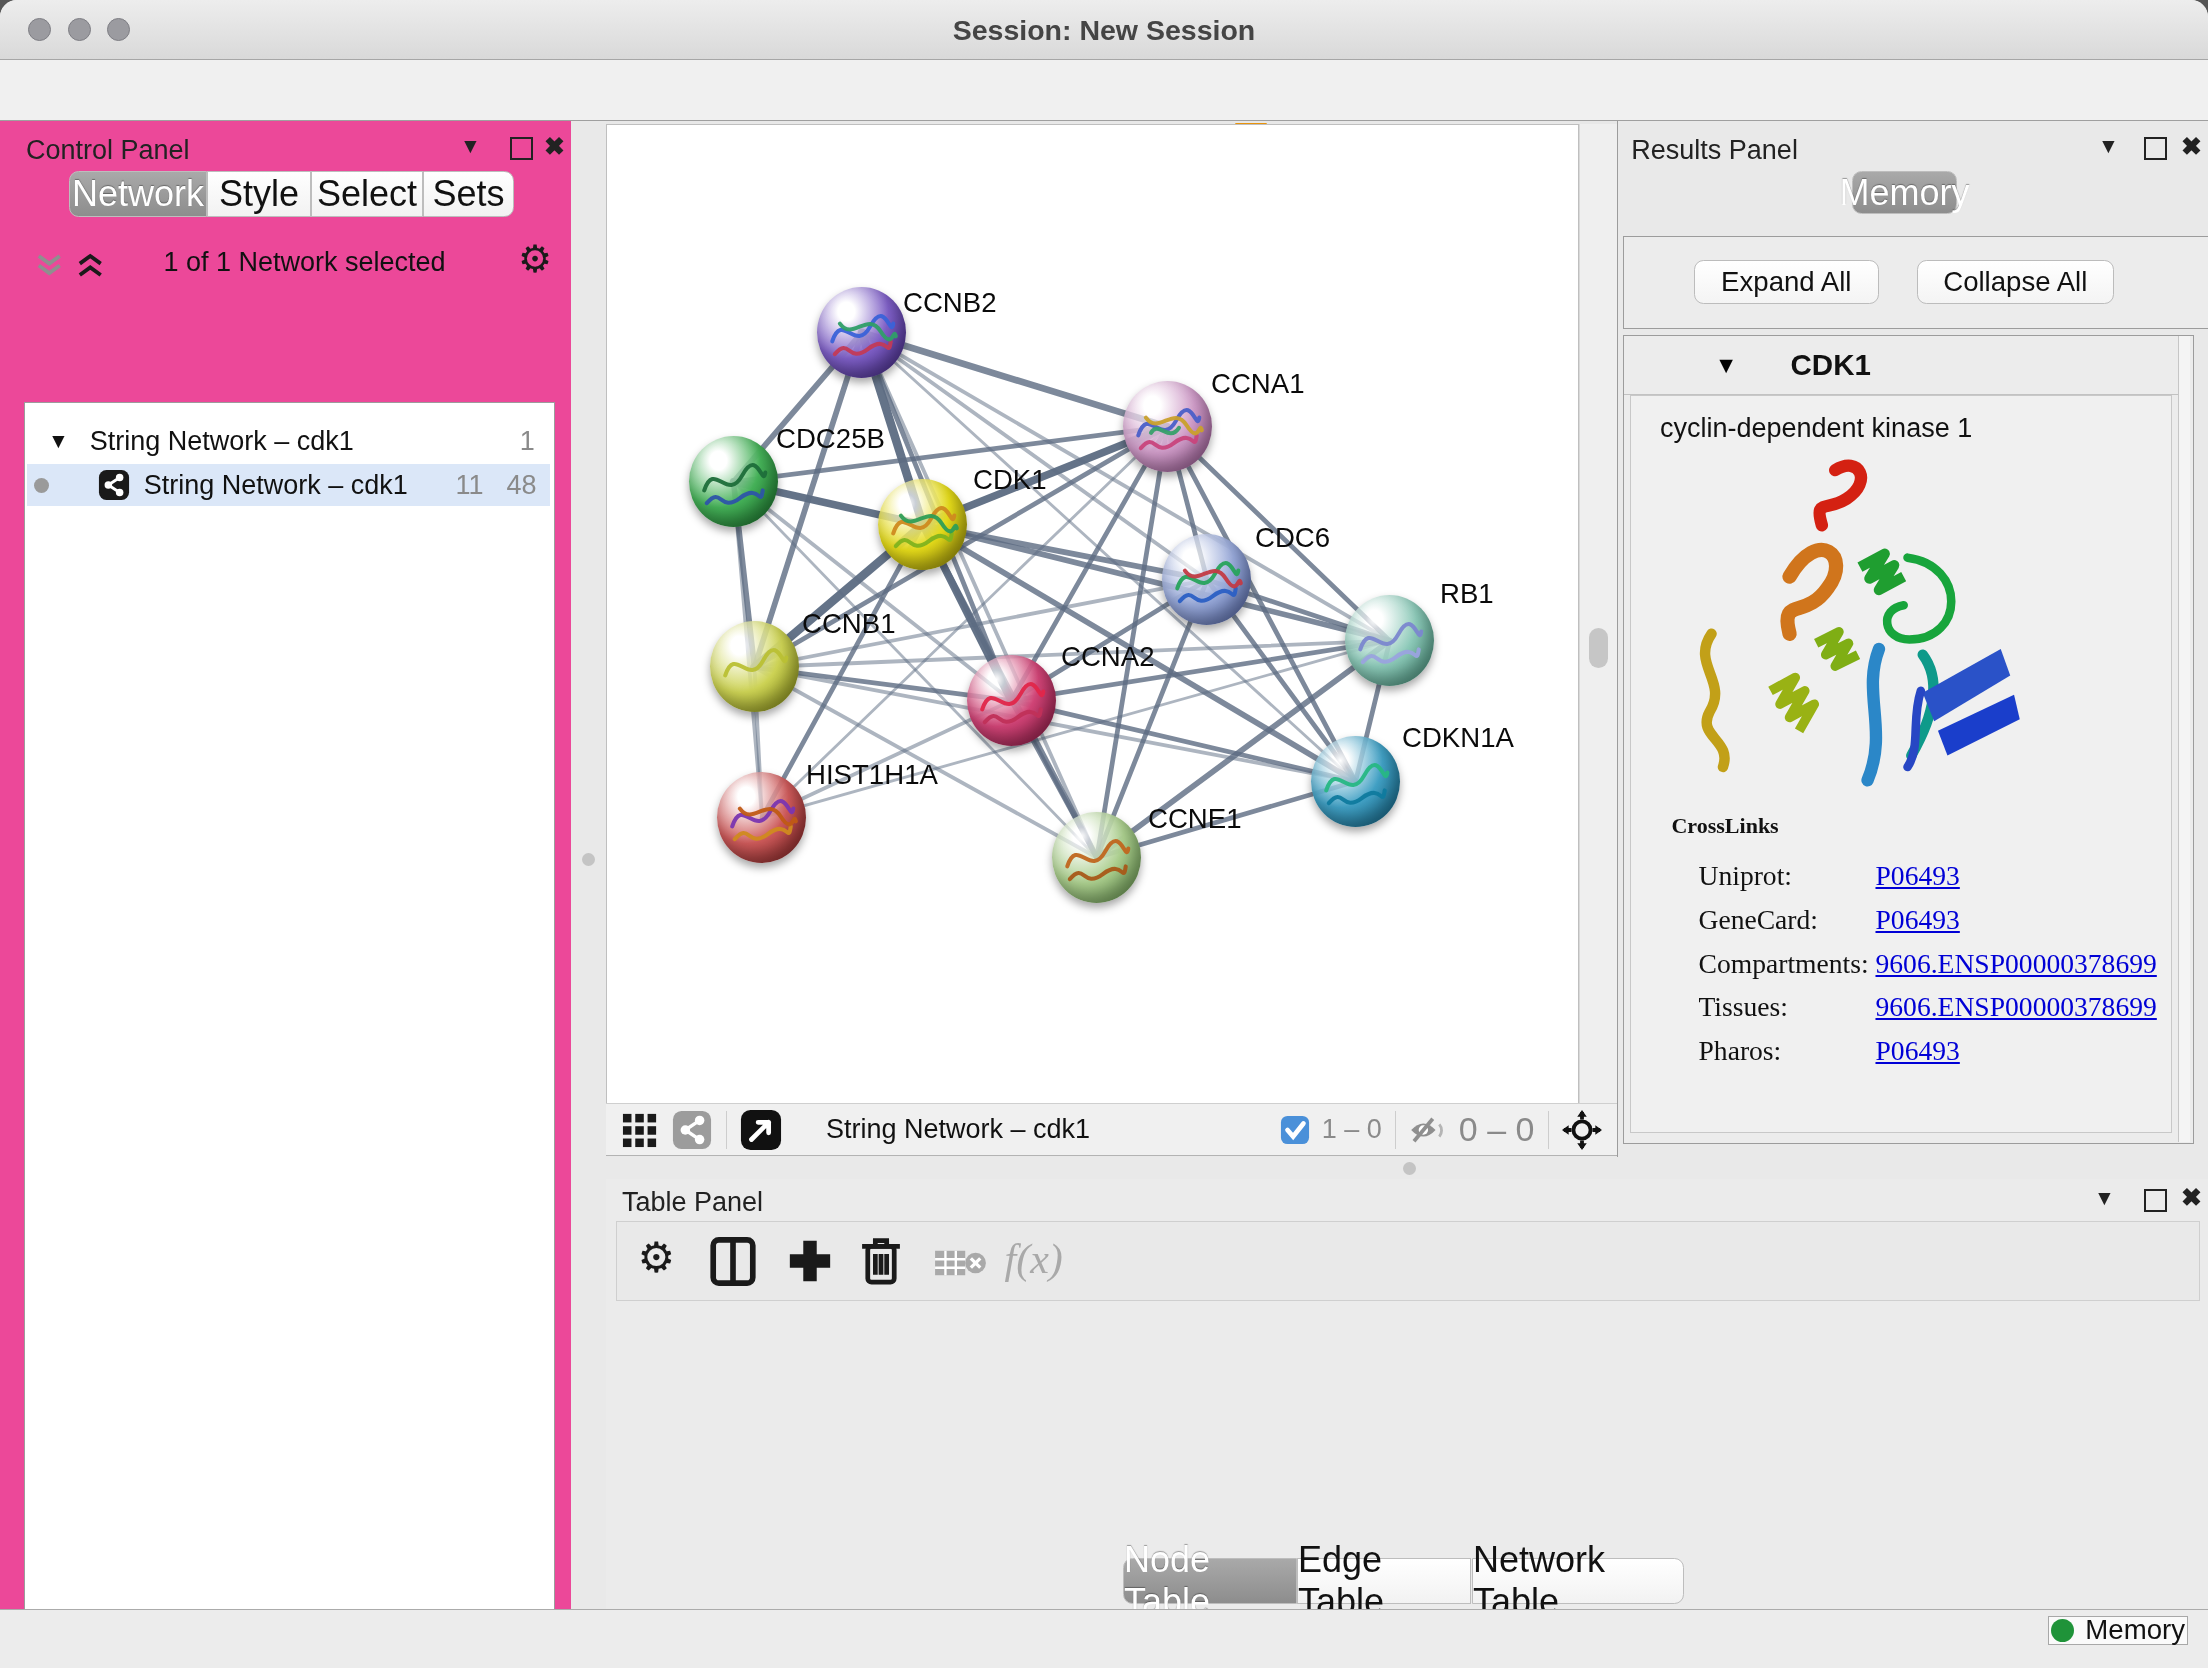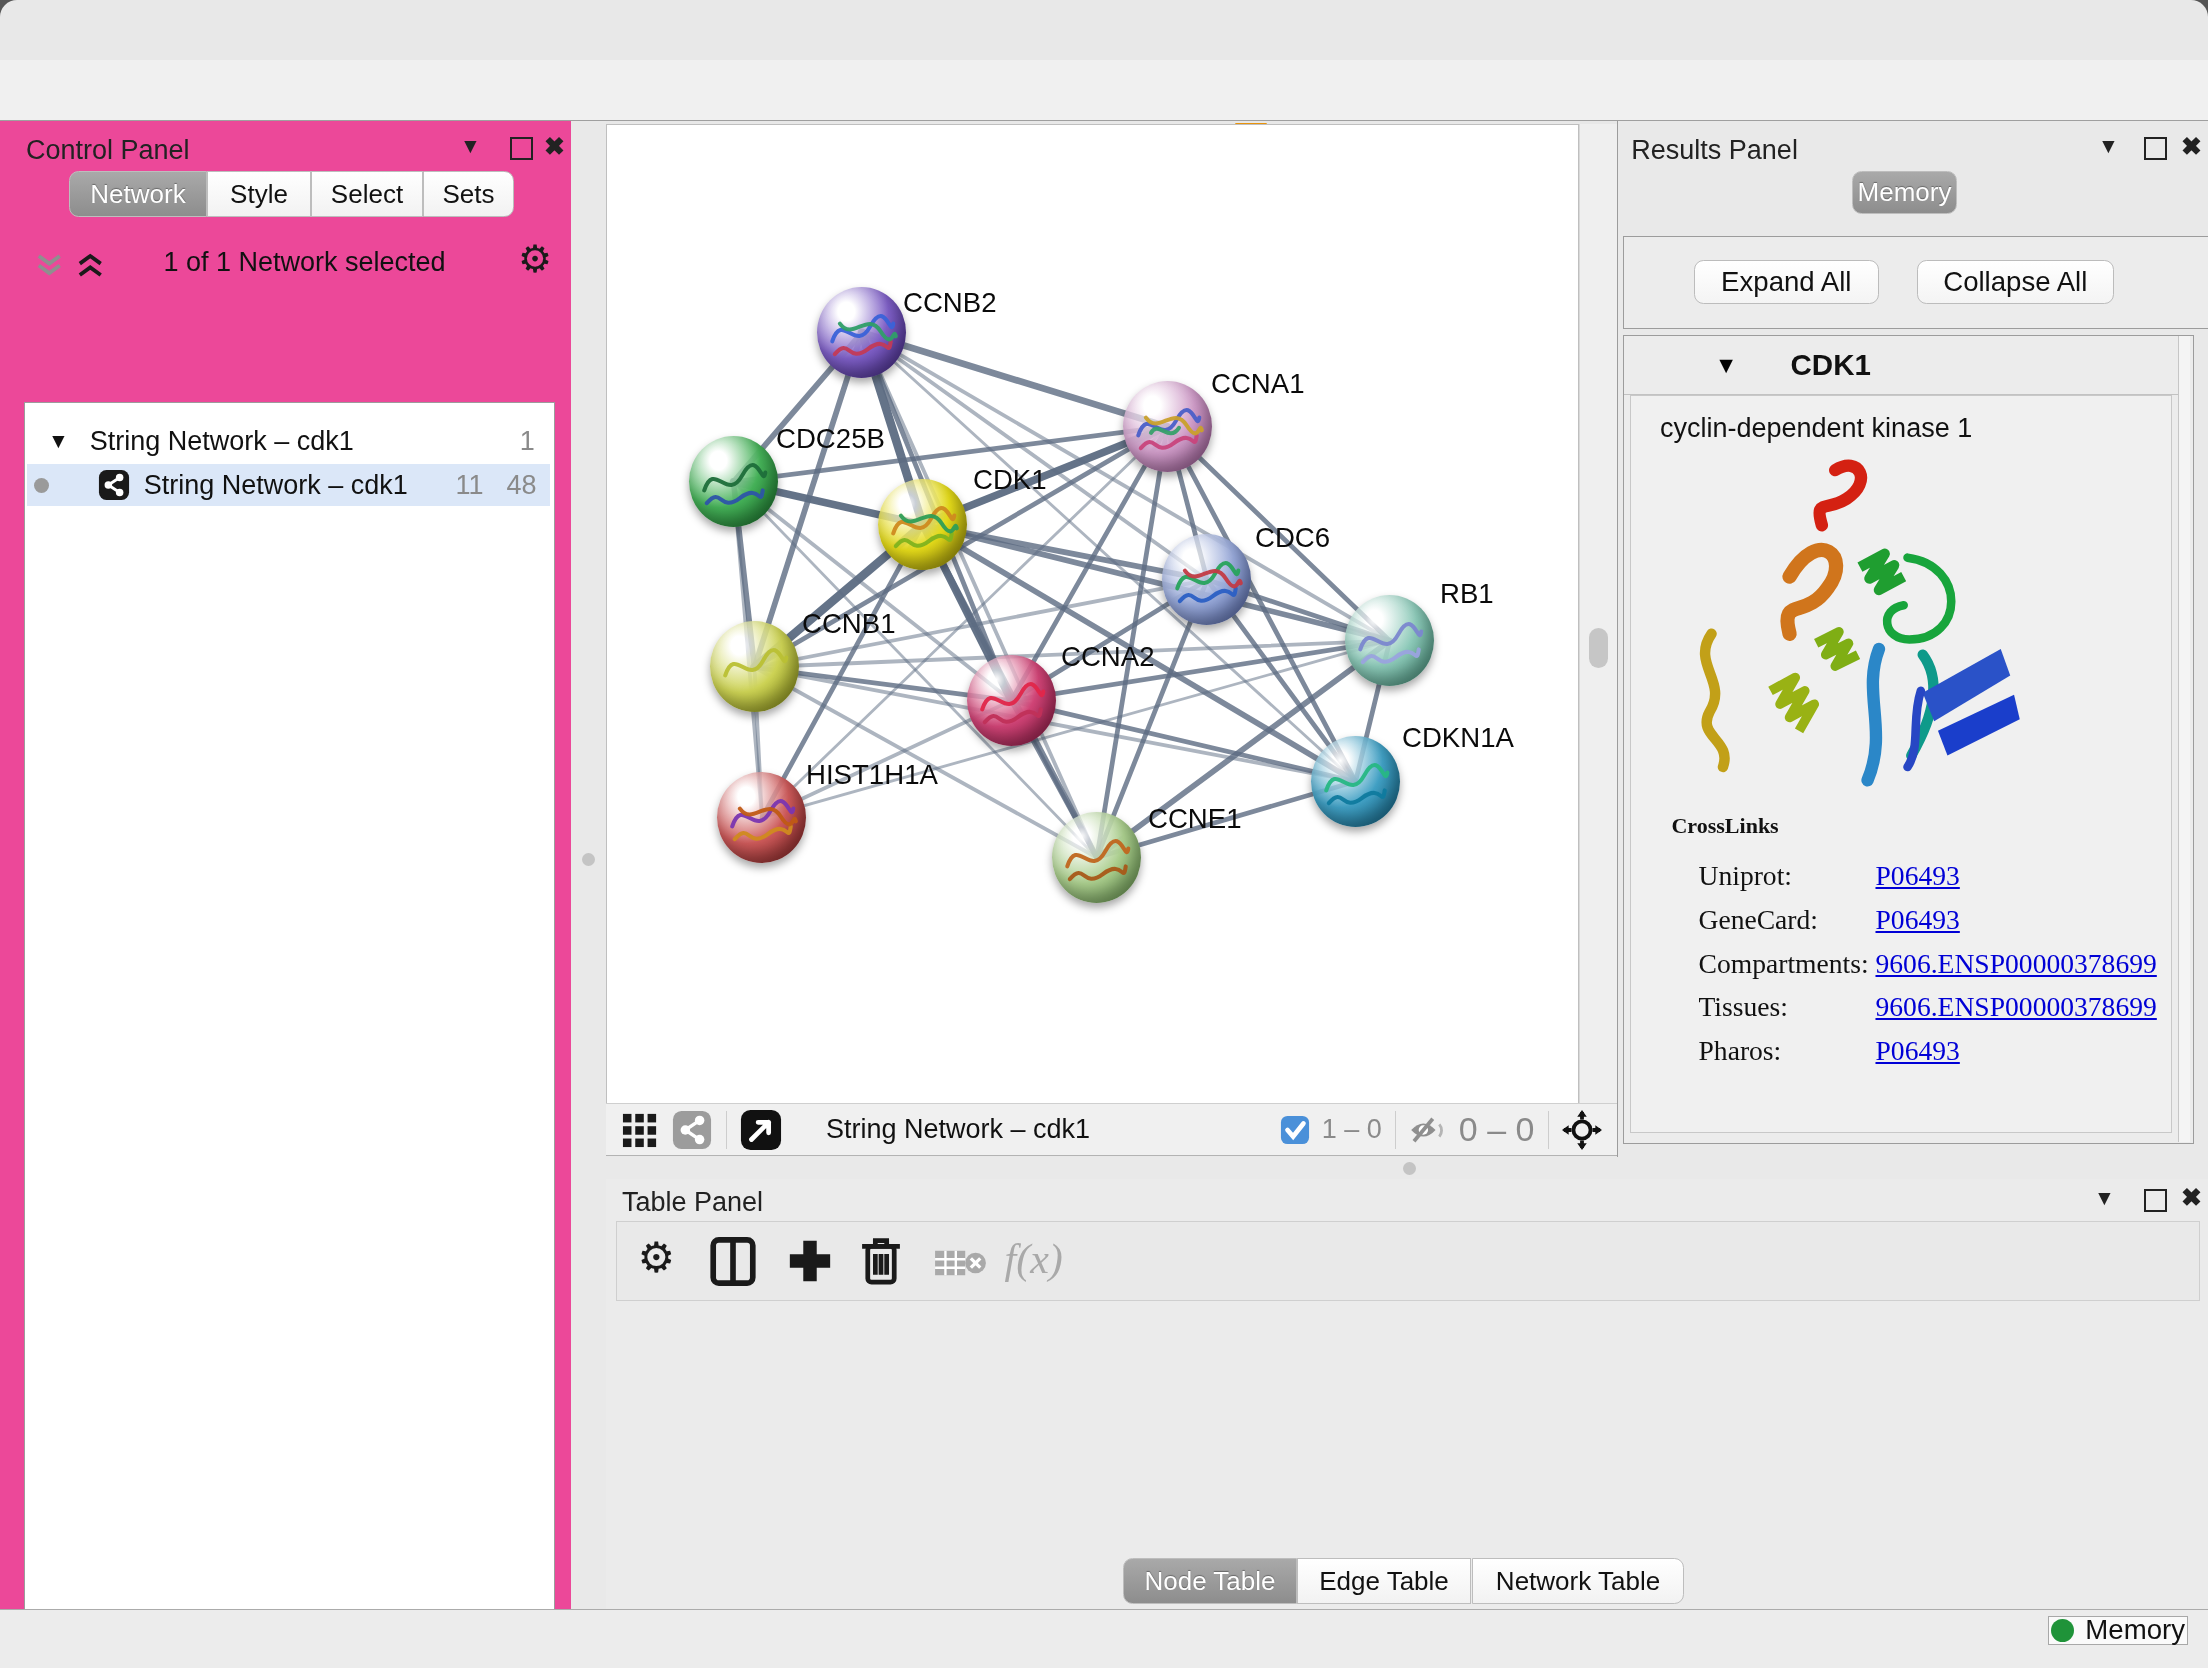--- a/index.html
+++ b/index.html
@@ -16,21 +16,21 @@
   
   #toolbar{left:0;top:60px;width:2208px;height:61px;background:#f0f0f0;border-bottom:1px solid #9f9f9f;}
   .tbtn{position:absolute;top:63px;height:55px;display:flex;align-items:center;justify-content:center;}
   .tsep{position:absolute;top:68px;height:44px;border-left:1.9px dotted #9f9f9f;width:0;}
   #searchbox{position:absolute;left:1631px;top:74px;width:476px;height:45px;border:1.9px solid #b9b9b9;border-radius:7.6px;
              background:#fff;font-size:25px;padding:0 11.4px 0 49px;color:#333;outline:none;}
   
   .ptitle{font-size:27px;color:#222;}
   .winbtn{font-size:25px;color:#222;cursor:default;}
   .tab{height:46px;background:linear-gradient(#ffffff,#f2f2f2);border:1px solid #bdbdbd;color:#111;
-       display:flex;align-items:center;justify-content:center;font-size:26px;}
+       display:flex;align-items:center;justify-content:center;font-size:36px;}
   .tab.on{background:linear-gradient(#a9a9a9,#8d8d8d);color:#fff;text-shadow:0 -1px 1px rgba(0,0,0,.35);}
   .btn{background:linear-gradient(#ffffff,#f4f4f4);border:1.9px solid #bcbcbc;border-radius:9.5px;
        font-size:27.6px;color:#111;display:flex;align-items:center;justify-content:center;}
   
   #treebox{left:24px;top:281px;width:531px;height:1313px;background:#fff;border:1.9px solid #9c9c9c;}
   .trow{position:absolute;left:1.9px;width:523px;height:42px;display:flex;align-items:center;font-size:27px;color:#111;}
   
   #canvas{left:606px;top:124px;width:973px;height:980px;background:#fff;border:1px solid #bfbfbf;overflow:hidden;}
   .net-node{position:absolute;width:89px;height:91px;border-radius:50%;
             box-shadow:0 4.8px 8.6px rgba(0,0,0,0.35), inset -5.7px -9.5px 15px rgba(0,0,0,0.28);}
@@ -43,20 +43,26 @@
   .link{color:#0000d6;text-decoration:underline;}
   .serif{font-family:"Liberation Serif",serif;}
   
   #statusbar{left:0;top:1609px;width:2208px;height:59px;background:#ececec;border-top:1px solid #ababab;}
 </style>
 </head>
 <body>
 
 <div id="win">
 
+  <div id="titlebar" class="abs">
+    <span class="tl" style="left:27.6px;"></span>
+    <span class="tl" style="left:68px;"></span>
+    <span class="tl" style="left:107px;"></span>
+    <div id="wtitle">Session: New Session</div>
+  </div>
 
   <div id="toolbar" class="abs">
     <div class="tbtn" style="left:40px;width:59px;">
       <svg width="55" height="48" viewBox="0 0 58 50">
         <path d="M4 10 h18 l6 6 h22 v8 H10 z" fill="#b06a10"></path>
         <path d="M2 44 L12 20 h44 L46 44 z" fill="#f2a93b"></path>
       </svg>
     </div>
     <div class="tbtn" style="left:122px;width:59px;">
       <svg width="48" height="48" viewBox="0 0 50 50">

